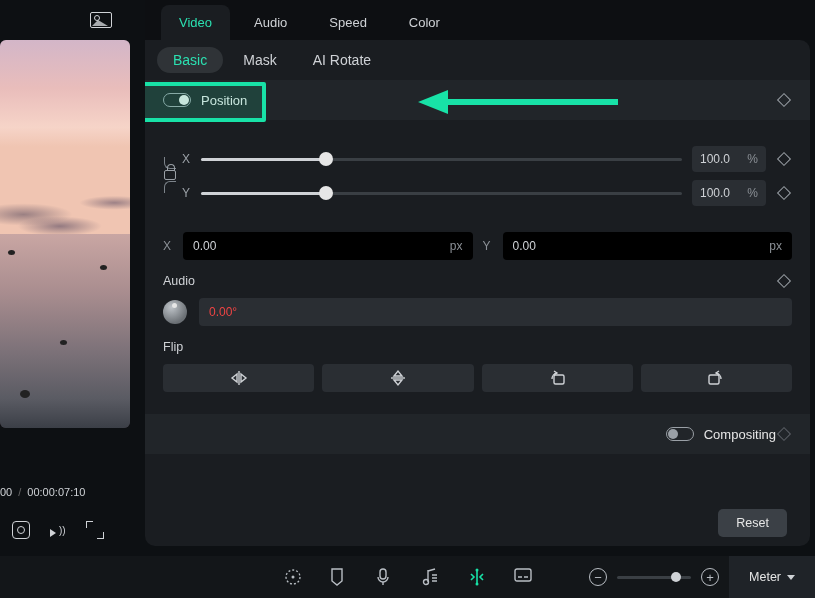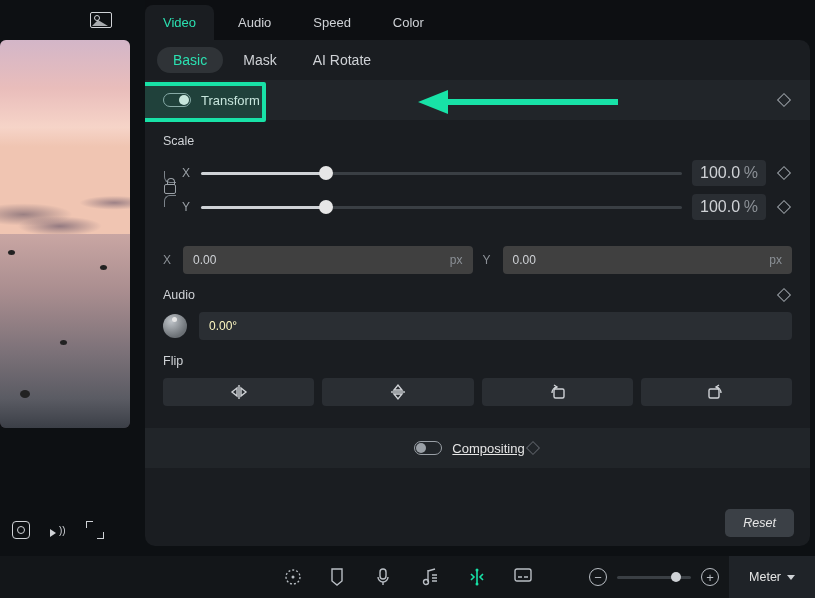--- a/index.html
+++ b/index.html
@@ -49,21 +49,21 @@
   .expand::before, .expand::after { content: ""; position: absolute; width: 6px; height: 6px; border: 1.5px solid #cfd2d6; }
   .expand::before { left: 0; top: 0; border-right: none; border-bottom: none; }
   .expand::after  { right: 0; bottom: 0; border-left: none; border-top: none; }
 
   
   .tabs-primary {
     position: absolute; left: 145px; top: 0; right: 5px; height: 40px;
     display: flex; align-items: flex-end; gap: 6px; background: #0d0f12;
   }
   .tab1 { padding: 10px 18px 10px; font-size: 13px; color: #cfd2d6; border-radius: 8px 8px 0 0; cursor: pointer; }
-  .tab1.active { background: #1a1d21; color: #2be0b1; }
+  .tab1.active { background: #1a1d21; color: #2be0b1; margin-left: 16px; }
 
   .tabs-secondary {
     position: absolute; left: 145px; top: 40px; right: 5px; height: 40px;
     background: #1a1d21; display: flex; align-items: center; gap: 4px; padding-left: 12px;
     border-radius: 0 10px 0 0;
   }
   .tab2 { padding: 5px 16px; font-size: 14px; color: #cfd2d6; border-radius: 999px; cursor: pointer; }
   .tab2.active { background: #2f3337; color: #2be0b1; }
 
   .panel-body {
@@ -105,45 +105,45 @@
   .scale-line { display: flex; align-items: center; height: 30px; gap: 10px; }
   .brace-col { width: 14px; display: flex; flex-direction: column; align-items: center; justify-content: center; height: 62px; }
   .brace { width: 12px; height: 12px; border-left: 1.5px solid #7c838a; border-bottom: 1.5px solid #7c838a; border-radius: 0 0 0 6px; margin-bottom: -2px; }
   .brace.bot { transform: scaleY(-1); margin-top: -2px; margin-bottom: 0; }
   .lock { width: 12px; height: 10px; border: 1.3px solid #9aa0a6; border-radius: 2px; position: relative; margin: 3px 0; }
   .lock::before { content: ""; position: absolute; left: 2px; top: -7px; width: 6px; height: 6px; border: 1.3px solid #9aa0a6; border-bottom: none; border-radius: 6px 6px 0 0; }
   .axis-label { width: 10px; font-size: 12px; color: #9aa0a6; text-align: center; }
   .slider-track { position: relative; flex: 1; height: 3px; background: #3a3f44; border-radius: 2px; }
   .slider-track.filled::before { content: ""; position: absolute; left: 0; top: 0; bottom: 0; width: var(--fill); background: #cfd2d6; border-radius: 2px; }
   .slider-thumb { position: absolute; top: 50%; left: var(--fill); width: 14px; height: 14px; background: #e6e6e6; border-radius: 50%; transform: translate(-50%, -50%); }
-  .num-box { width: 74px; height: 26px; background: #2a2e33; border-radius: 4px; display: flex; align-items: center; justify-content: space-between; padding: 0 8px; font-size: 16px; color: #cfd2d6; }
+  .num-box { width: 74px; height: 26px; background: #2a2e33; border-radius: 4px; display: flex; align-items: center; justify-content: space-between; padding: 0 8px; font-size: 12px; color: #cfd2d6; }
   .num-box .unit { color: #8b9096; }
   .kf { width: 16px; display: flex; justify-content: center; }
 
   .scale-wrapper { display: flex; gap: 4px; }
   .scale-sliders { flex: 1; display: flex; flex-direction: column; gap: 4px; }
 
   .position-row { display: flex; align-items: center; gap: 10px; margin-top: 10px; }
   .pos-field { flex: 1; display: flex; align-items: center; gap: 10px; }
   .pos-label { font-size: 12px; color: #8b9096; width: 10px; }
-  .pos-input { flex: 1; height: 28px; background: #404040; border-radius: 4px; display: flex; align-items: center; justify-content: space-between; padding: 0 10px; font-size: 12px; color: #cfd2d6; }
+  .pos-input { flex: 1; height: 28px; background: #000000; border-radius: 4px; display: flex; align-items: center; justify-content: space-between; padding: 0 10px; font-size: 12px; color: #cfd2d6; }
   .pos-input .unit { color: #8b9096; }
 
   .rotate-row { display: flex; align-items: center; gap: 12px; margin-top: 10px; }
   .rotate-dial { width: 24px; height: 24px; border-radius: 50%; background: radial-gradient(circle at 35% 30%, #bfc4c9, #6b7075 70%); position: relative; }
   .rotate-dial::after { content: ""; position: absolute; left: 9px; top: 3px; width: 5px; height: 5px; background: #e6e6e6; border-radius: 50%; }
-  .rotate-input { flex: 1; height: 28px; background: #2a2e33; border-radius: 4px; display: flex; align-items: center; padding: 0 10px; font-size: 12px; color: #fef9c3; }
+  .rotate-input { flex: 1; height: 28px; background: #2a2e33; border-radius: 4px; display: flex; align-items: center; padding: 0 10px; font-size: 12px; color: #ef4444; }
 
   .flip-row { display: flex; gap: 8px; margin-top: 10px; }
   .flip-btn { flex: 1; height: 28px; background: #2a2e33; border-radius: 4px; display: flex; align-items: center; justify-content: center; cursor: pointer; }
   .flip-btn svg { stroke: #cfd2d6; fill: none; }
 
-  .compositing-row { margin-top: 22px; height: 40px; background: #212529; display: flex; align-items: center; justify-content: center; padding: 0 18px; text-decoration: underline; }
-
-  .reset-bar { position: absolute; left: 0; right: 0; bottom: 0; height: 46px; display: flex; align-items: center; justify-content: flex-end; padding-right: 16px; font-style: italic; }
+  .compositing-row { margin-top: 22px; height: 40px; background: #212529; display: flex; align-items: center; justify-content: flex-end; padding: 0 18px; }
+
+  .reset-bar { position: absolute; left: 0; right: 0; bottom: 0; height: 46px; display: flex; align-items: center; justify-content: flex-end; padding-right: 23px; }
   .reset-btn { background: #3b4046; color: #e6e6e6; font-size: 12.5px; padding: 7px 18px; border-radius: 5px; cursor: pointer; }
 
   
   .bottom-bar {
     position: absolute; left: 0; right: 0; bottom: 0; height: 42px;
     background: #131619; display: flex; align-items: center;
   }
   .bb-center { position: absolute; left: 50%; transform: translateX(-50%); display: flex; align-items: center; gap: 28px; }
   .bb-right { position: absolute; right: 0; display: flex; align-items: center; gap: 10px; height: 100%; }
   .bb-icon { width: 18px; height: 18px; position: relative; color: #b9bec4; cursor: pointer; }
@@ -168,20 +168,25 @@
   <div class="preview">
     <div class="sky"></div>
     <div class="clouds"></div>
     <div class="sea"></div>
     <div class="speck" style="left:8px; top:210px;"></div>
     <div class="speck" style="left:100px; top:225px;"></div>
     <div class="speck" style="left:60px; top:300px;"></div>
     <div class="speck" style="left:20px; top:350px; width:10px; height:8px;"></div>
   </div>
 
+  <div class="time-bar">
+    <span>00</span>
+    <span class="time-sep">/</span>
+    <span>00:00:07:10</span>
+  </div>
 
   <div class="preview-controls">
     <div class="pc-icon camera"></div>
     <div class="speaker-wrap">
       <div class="speaker"></div>
         <span class="speaker-waves">))</span>
     </div>
     <div class="pc-icon expand"></div>
   </div>
 
@@ -197,37 +202,34 @@
     <div class="tab2">Mask</div>
     <div class="tab2">AI Rotate</div>
   </div>
 
   <div class="panel-body">
 
     <div style="position:relative;">
       <div class="row-header">
         <div class="left">
           <div class="toggle on"></div>
-          <span class="row-title">Transform</span>
+          <span class="row-title">Position</span>
         </div>
         <div class="kf">
             <div class="diamond"></div>
           </div>
       </div>
       <div class="highlight-box"></div>
       <div class="arrow">
         <div class="arrow-head"></div>
           <div class="arrow-line"></div>
       </div>
     </div>
 
     <div class="section">
-      <div class="sec-title">
-        <span class="sec-title-text">Scale</span>
-      </div>
 
       <div class="scale-block scale-wrapper">
         <div class="brace-col">
           <div class="brace"></div>
           <div class="lock"></div>
           <div class="brace bot"></div>
         </div>
         <div class="scale-sliders">
           <div class="scale-line">
             <span class="axis-label">X</span>

